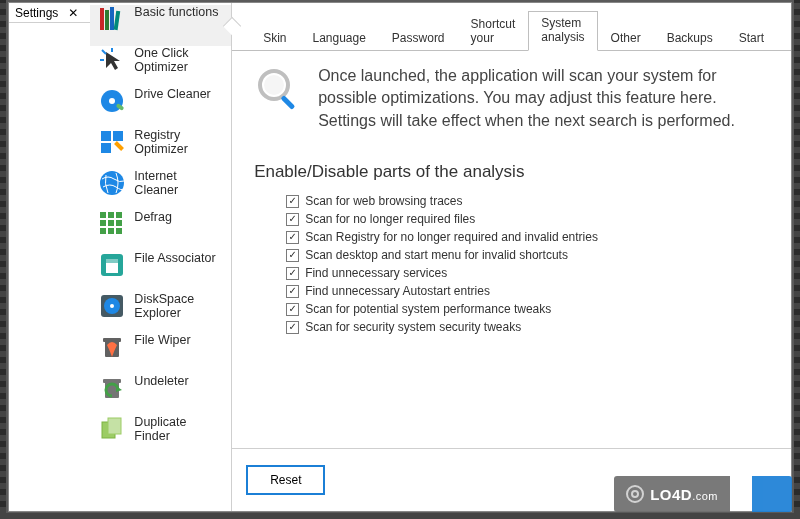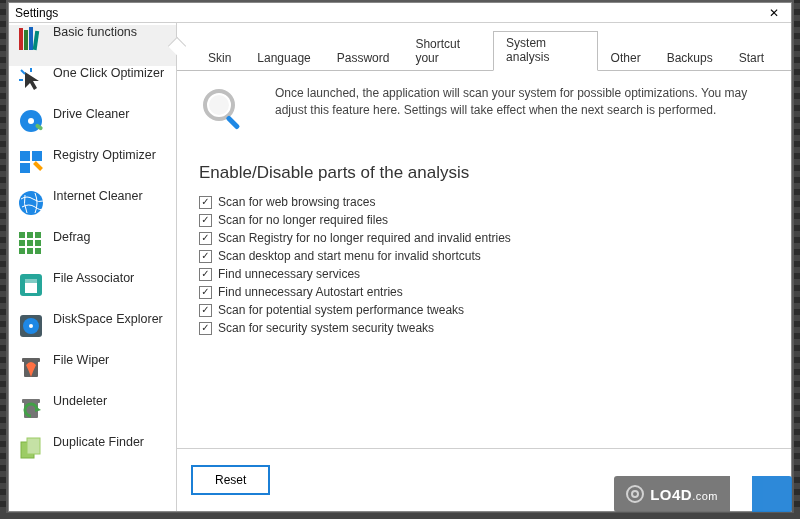--- a/index.html
+++ b/index.html
@@ -17,21 +17,21 @@
     background: repeating-linear-gradient(0deg,#2b2b2b 0 6px,#444 6px 12px);
   }
   .edge-left{left:0;} .edge-right{right:0;}
   .edge-bottom{position:absolute;left:0;right:0;bottom:0;height:6px;background:#444;}
   .win {
     position: absolute;
     left: 8px; top: 2px;
     width: 784px; height: 510px;
     background: #ffffff;
     border: 1px solid #888;
-    display: flex; flex-direction: column;
+    display: flex; flex-direction: row;
   }
   .titlebar {
     height: 20px;
     border-bottom: 1px solid #cfcfcf;
     display: flex; align-items: center;
     padding: 0 2px 0 6px;
     font-size: 12px;
     color: #000;
     background: #fff;
   }
@@ -103,28 +103,28 @@
     border-bottom: 1px solid #fff;
     background:#fff;
   }
   .main {
     flex:1; padding: 14px 22px 4px 22px;
     overflow:auto;
     color:#333;
   }
   .intro { display:flex; gap:16px; padding-bottom:8px;}
   .intro .mag { width:48px; height:48px; flex-shrink:0;}
-  .intro .txt { font-size:12px; color:#444; line-height:1.4; max-width:520px;margin-left:12px;}
+  .intro .txt { font-size:16px; color:#444; line-height:1.4; max-width:520px;}
   .section-title{
     font-size:17px; color:#333; margin: 22px 0 10px 0; font-weight:400;
   }
   .chk-row{
     display:flex; align-items:center;
     padding: 2px 0; gap:6px;
-    font-size:12px; color:#333;
+    font-size:12px; color:#333;margin-left:32px;
   }
   .chk{
     width:13px;height:13px;border:1px solid #7a7a7a;
     display:inline-flex;align-items:center;justify-content:center;
     background:#fff;flex-shrink:0;
   }
   .chk::after{
     content:"✓"; font-size:10px; color:#2b2b2b; line-height:1;
   }
   .footer{

